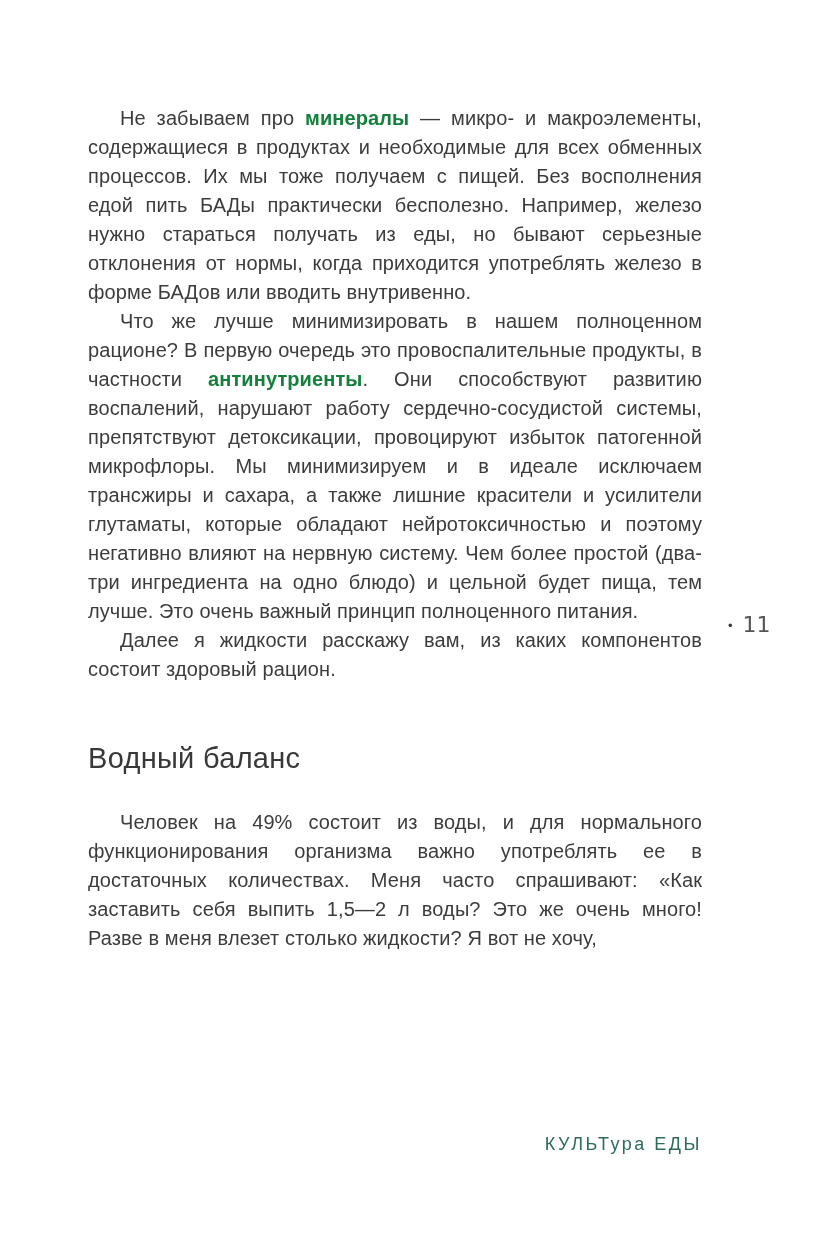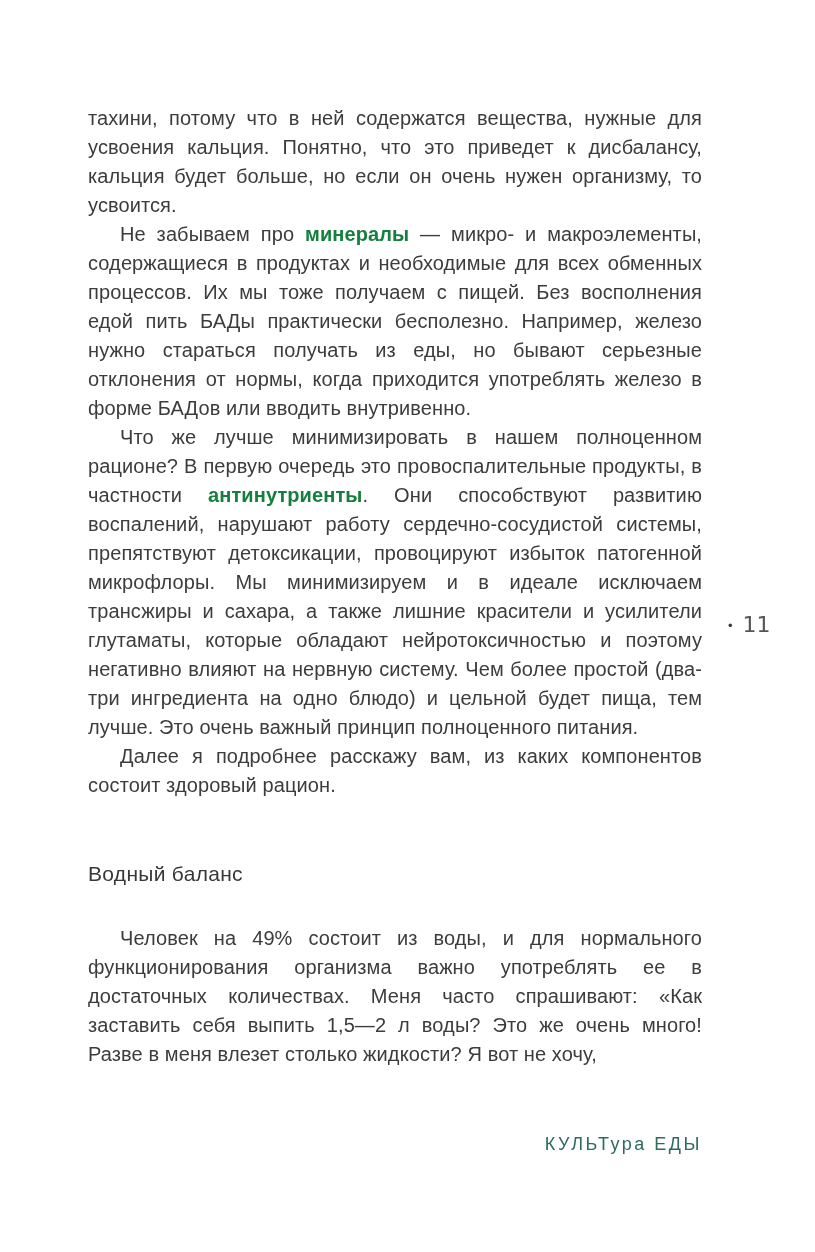--- a/index.html
+++ b/index.html
@@ -28,21 +28,21 @@
     hyphens: manual;
     -webkit-hyphens: manual;
   }
 
   .para { text-indent: 32px; }
   .para.no-indent { text-indent: 0; }
 
   .bold-term { font-weight: 700; color: #15803d; }
 
   .section-heading {
-    font-size: 21px;
+    font-size: 29px;
     font-weight: 400;
     line-height: 36px;
     margin-top: 56px;
     margin-bottom: 32px;
     text-align: left;
     text-indent: 0;
     color: #383838;
     letter-spacing: 0.3px;
   }
 
@@ -78,34 +78,31 @@
     white-space: nowrap;
   }
 </style>
 </head>
 <body>
 
 <div class="page">
 
   <div class="text-column">
 
-    <p class="para no-indent">
-      <span>тахини, потому что в ней содержатся вещества, нужные для усвоения кальция. Понятно, что это приведет к дис­балансу, кальция будет больше, но если он очень нужен организму, то усвоится.</span>
-    </p>
 
     <p class="para">
       <span>Не забываем про </span><strong class="bold-term">минералы</strong><span> — микро- и макроэлемен­ты, содержащиеся в продуктах и необходимые для всех обменных процессов. Их мы тоже получаем с пищей. Без восполнения едой пить БАДы практически бесполезно. Например, железо нужно стараться получать из еды, но бывают серьезные отклонения от нормы, когда прихо­дится употреблять железо в форме БАДов или вводить внутривенно.</span>
     </p>
 
     <p class="para">
       <span>Что же лучше минимизировать в нашем полноценном рационе? В первую очередь это провоспалительные про­дукты, в частности </span><strong class="bold-term">антинутриенты</strong><span>. Они способствуют развитию воспалений, нарушают работу сердечно-сосу­дистой системы, препятствуют детоксикации, провоци­руют избыток патогенной микрофлоры. Мы минимизи­руем и в идеале исключаем трансжиры и сахара, а также лишние красители и усилители глутаматы, которые об­ладают нейротоксичностью и поэтому негативно влияют на нервную систему. Чем более простой (два-три ингре­диента на одно блюдо) и цельной будет пища, тем лучше. Это очень важный принцип полноценного питания.</span>
     </p>
 
     <p class="para">
-      <span>Далее я подробнее расскажу вам, из каких компонен­тов состоит здоровый рацион.</span>
+      <span>Далее я жидкости расскажу вам, из каких компонен­тов состоит здоровый рацион.</span>
     </p>
 
     <h2 class="section-heading">Водный баланс</h2>
 
     <p class="para">
       <span>Человек на 49% состоит из воды, и для нормального функционирования организма важно употреблять ее в достаточных количествах. Меня часто спрашивают: «Как заставить себя выпить 1,5—2 л воды? Это же очень много! Разве в меня влезет столько жидкости? Я вот не хочу,</span>
     </p>
 
   </div>
 

